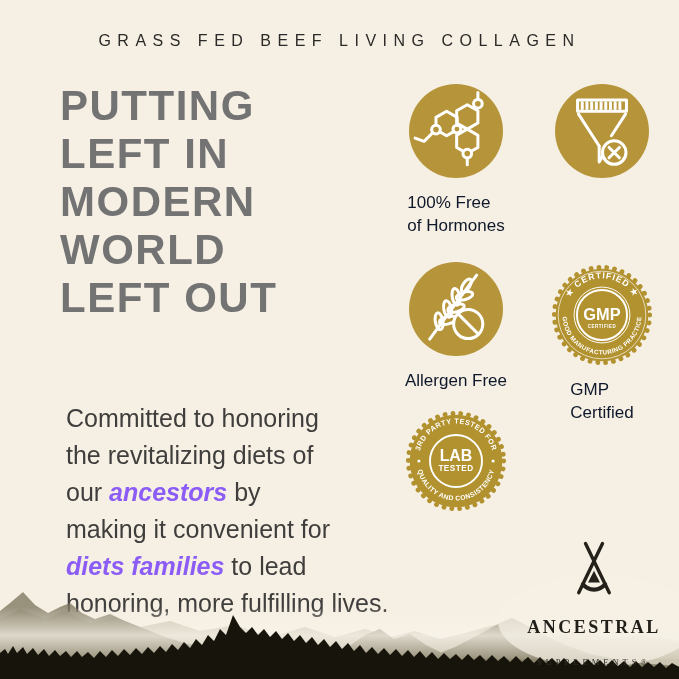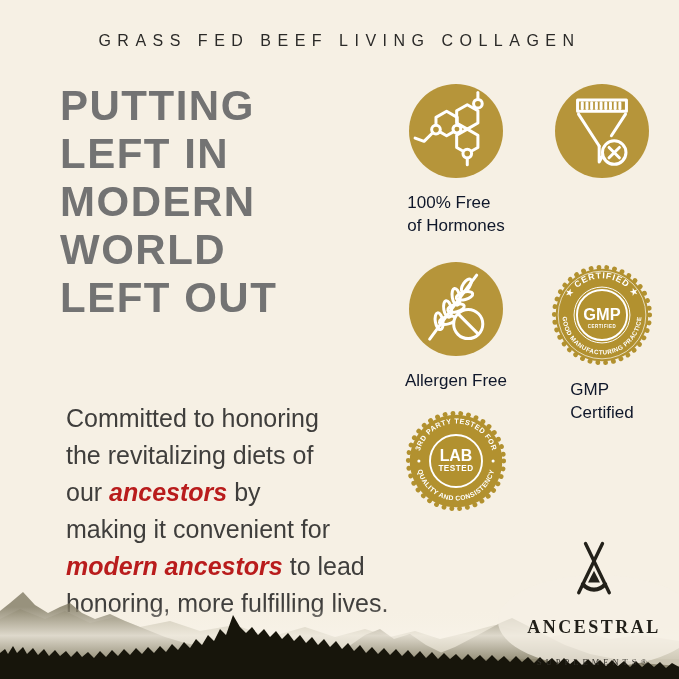--- a/index.html
+++ b/index.html
@@ -13,21 +13,21 @@
     font-size:16px;letter-spacing:6.5px;color:#2b2a28;font-weight:400;
   }
   .headline{
     position:absolute;left:60px;top:82px;width:320px;
     color:#737373;font-weight:800;font-size:42px;line-height:48px;letter-spacing:1.5px;
   }
   .paragraph{
     position:absolute;left:60px;top:400px;width:360px;
     color:#3f3e3c;font-size:25px;line-height:37px;white-space:pre-line;margin-left:6px;
   }
-  .paragraph .hl{font-weight:700;font-style:italic;color:#b91c1c;}
+  .paragraph .hl{font-weight:700;font-style:italic;color:#8b5cf6;}
   .features{
     position:absolute;left:383px;top:84px;width:292px;
     display:grid;grid-template-columns:146px 146px;grid-template-rows:178px 146px auto;
     justify-items:center;align-items:start;
   }
   .feature{display:flex;flex-direction:column;align-items:center;}
   .circle-icon{
     width:94px;height:94px;border-radius:50%;background:#b6953a;
     display:flex;align-items:center;justify-content:center;
   }
@@ -65,21 +65,21 @@
     <div>LEFT IN</div>
     <div>MODERN</div>
     <div>WORLD</div>
     <div>LEFT OUT</div>
   </div>
 
   <div class="paragraph"><span>Committed to honoring
 the revitalizing diets of
 our </span><span class="hl">ancestors</span><span> by
 making it convenient for
-</span><span class="hl">modern ancestors</span><span> to lead
+</span><span class="hl">diets families</span><span> to lead
 honoring, more fulfilling lives.</span></div>
 
   <div class="features">
 
     <div class="feature">
       <div class="circle-icon">
         <svg viewBox="0 0 100 100" fill="none" stroke="#ffffff" stroke-width="3.2" stroke-linecap="round" stroke-linejoin="round">
           <polygon points="40,29 51.3,35.5 51.3,48.5 40,55 28.7,48.5 28.7,35.5"></polygon>
           <polygon points="62,22 73.3,28.5 73.3,41.5 62,48 50.7,41.5 50.7,28.5"></polygon>
           <polygon points="62,48 73.3,54.5 73.3,67.5 62,74 50.7,67.5 50.7,54.5"></polygon>

